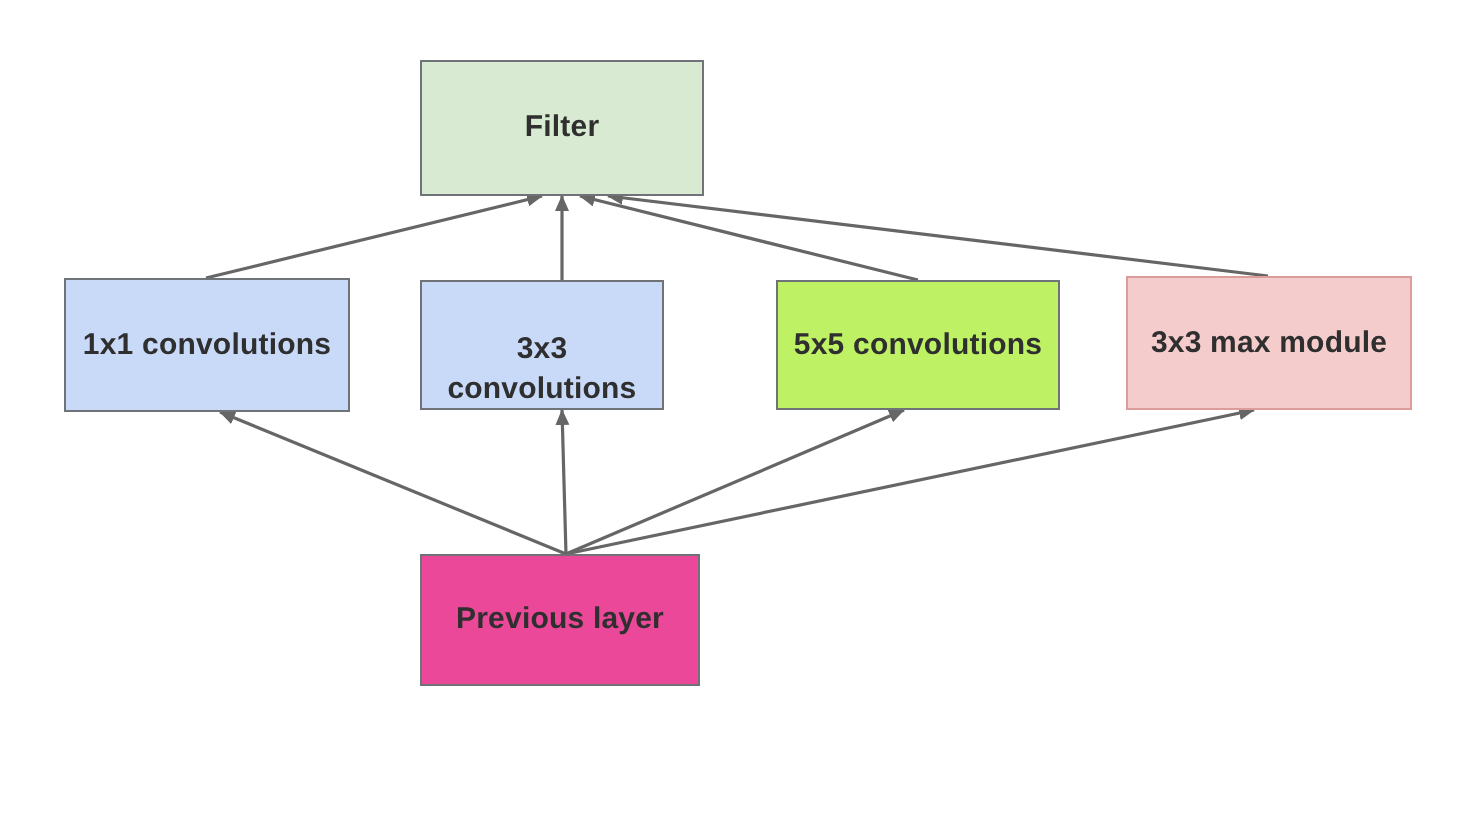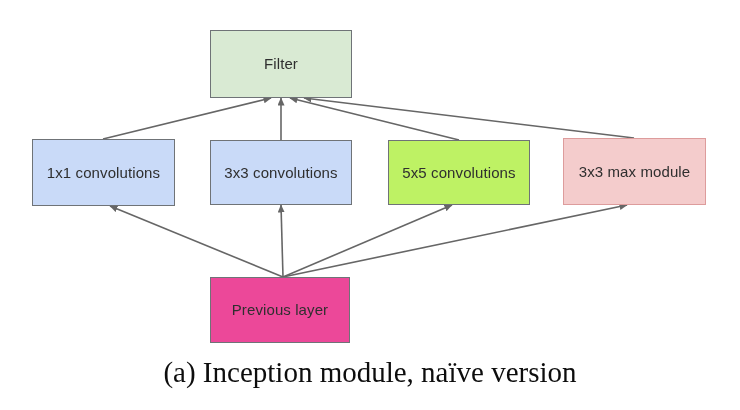--- a/index.html
+++ b/index.html
@@ -25,20 +25,21 @@
     display: flex;
     flex-direction: column;
     align-items: center;
     justify-content: center;
     text-align: center;
     font-size: 15px;
     line-height: 1.3;
     color: #2f2f2f;
     border: 1.5px solid #6f7377;
     letter-spacing: 0.1px;
+    font-weight: bold;
   }
   .caption {
     position: absolute;
     left: 0; top: 356px;
     width: 740px;
     text-align: center;
     font-family: "Liberation Serif", serif;
     font-size: 29px;
     color: #0d0d0d;
   }
@@ -62,27 +63,26 @@
       <line x1="283" y1="277" x2="452" y2="205" stroke="#666666" stroke-width="1.6" marker-end="url(#ah)"></line>
       <line x1="283" y1="277" x2="627" y2="205" stroke="#666666" stroke-width="1.6" marker-end="url(#ah)"></line>
     </svg>
   <div id="nodes">
       <div class="node" style="left: 210px; top: 30px; width: 142px; height: 68px; background: rgb(217, 234, 211); border-color: rgb(111, 115, 119);">
         <div>Filter</div>
       </div>
       <div class="node" style="left: 32px; top: 139px; width: 143px; height: 67px; background: rgb(201, 218, 248); border-color: rgb(111, 115, 119);">
         <div>1x1 convolutions</div>
       </div>
-      <div class="node" style="left: 210px; top: 140px; width: 142px; height: 65px; background: rgb(201, 218, 248); border-color: rgb(111, 115, 119);">
+      <div class="node" style="left: 210px; top: 140px; width: 122px; height: 65px; background: rgb(201, 218, 248); border-color: rgb(111, 115, 119); justify-content: flex-end;">
         <div>3x3 convolutions</div>
       </div>
       <div class="node" style="left: 388px; top: 140px; width: 142px; height: 65px; background: #bef264; border-color: rgb(111, 115, 119);">
         <div>5x5 convolutions</div>
       </div>
       <div class="node" style="left: 563px; top: 138px; width: 143px; height: 67px; background: rgb(244, 204, 204); border-color: rgb(221, 156, 156);">
         <div>3x3 max module</div>
       </div>
       <div class="node" style="left: 210px; top: 277px; width: 140px; height: 66px; background: #ec4899; border-color: rgb(111, 115, 119);">
         <div>Previous layer</div>
       </div>
     </div>
-  <div class="caption">(a) Inception module, naïve version</div>
 </div>
 
 </body></html>

